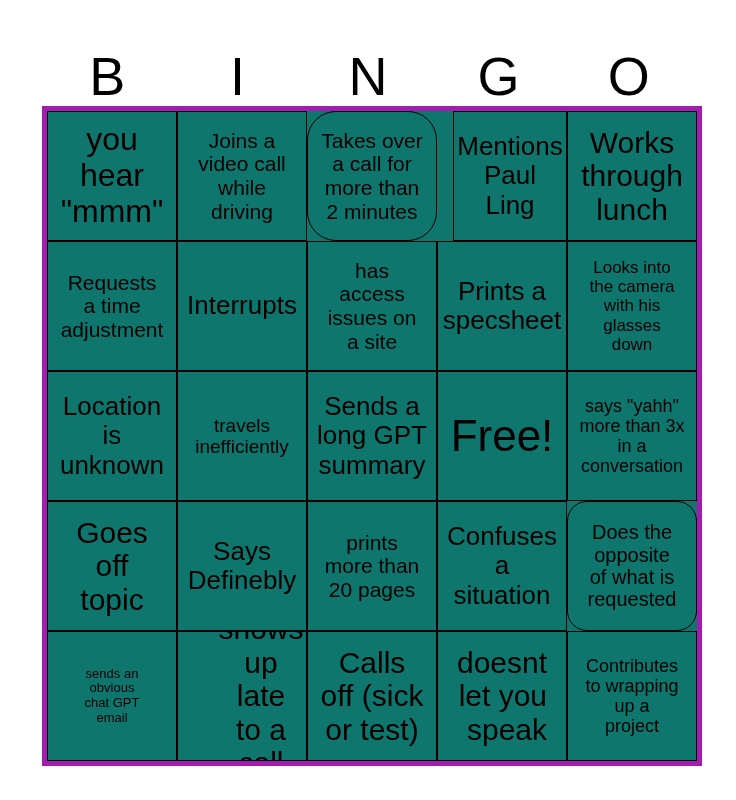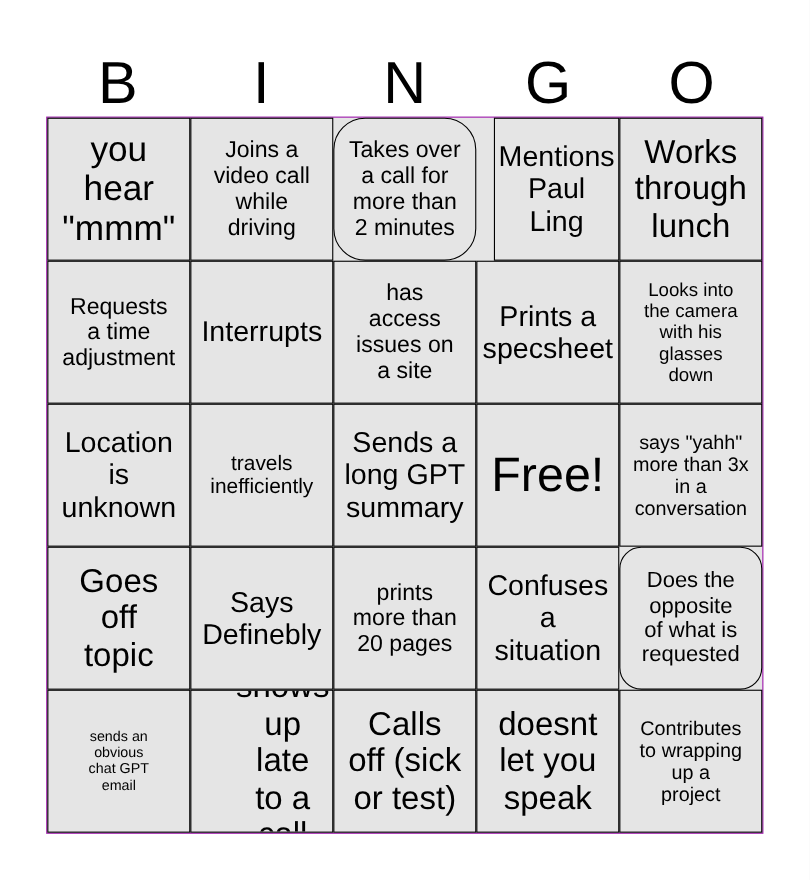--- a/index.html
+++ b/index.html
@@ -27,23 +27,23 @@
     text-align: center;
     font-size: 54px;
     line-height: 1;
     padding-bottom: 3px;
     font-weight: 400;
   }
   .bingo-grid {
     display: grid;
     grid-template-columns: repeat(5, 130px);
     grid-auto-rows: 130px;
-    border: 1px solid #a21caf;
+    border: 5px solid #a21caf;
     width: 650px;
-    background: #e5e5e5;
+    background: #0f766e;
   }
   .bingo-cell {
     border: 1px solid #000000;
     box-sizing: border-box;
     display: flex;
     align-items: center;
     justify-content: center;
     text-align: center;
     white-space: pre-line;
     line-height: 1.12;
@@ -128,21 +128,21 @@
       <div class="bingo-cell" style="font-size: 13px;">sends an
 obvious
 chat GPT
 email</div>
       <div class="bingo-cell" style="font-size: 30px; padding-left: 40px;">shows
 up late
 to a call</div>
       <div class="bingo-cell" style="font-size: 30px;">Calls
 off (sick
 or test)</div>
-      <div class="bingo-cell" style="font-size: 30px;">doesnt
+      <div class="bingo-cell" style="font-size: 30px; text-align: right;">doesnt
 let you
 speak</div>
       <div class="bingo-cell" style="font-size: 18px;">Contributes
 to wrapping
 up a
 project</div>
     </div>
 </div>
 
 </body></html>

